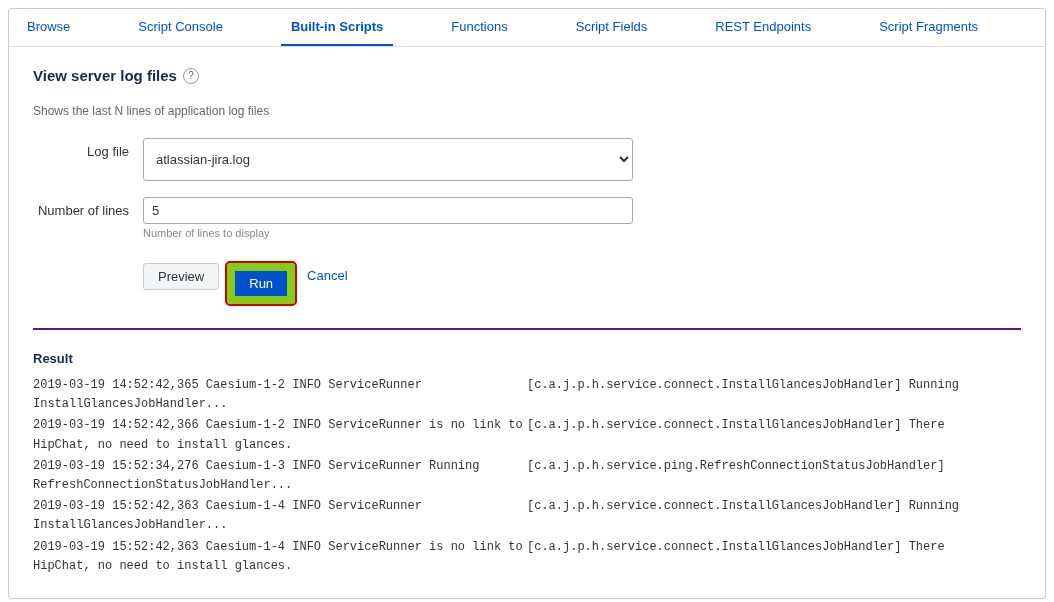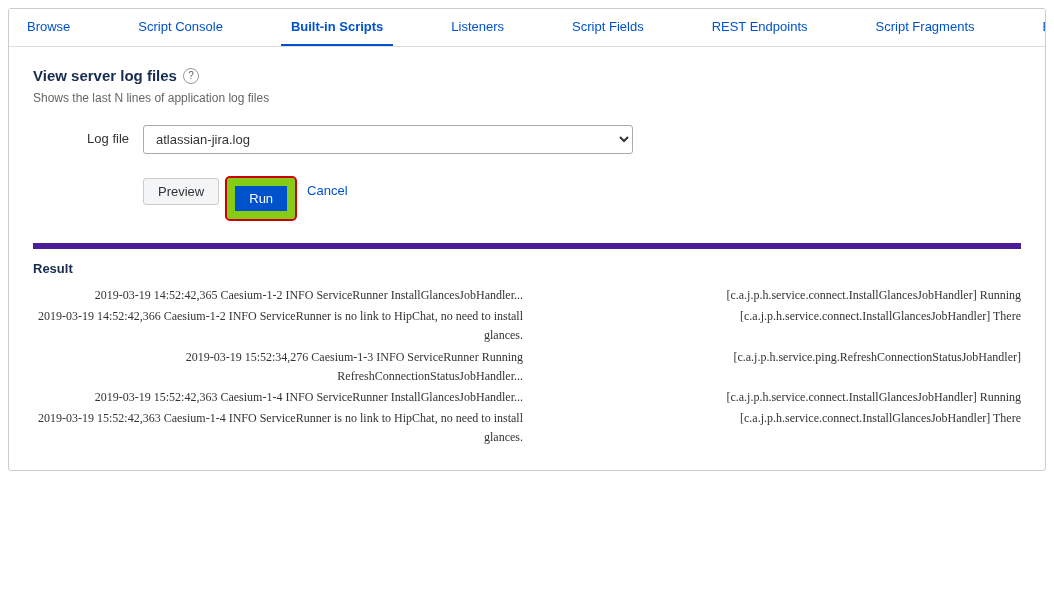--- a/index.html
+++ b/index.html
@@ -43,21 +43,21 @@
       color: #555;
       padding: 8px 4px;
     }
     .content {
       padding: 20px 24px;
     }
     .page-title-row {
       display: flex;
       align-items: center;
       gap: 6px;
-      margin-bottom: 7px;
+      margin-bottom: 20px;
     }
     .page-title {
       font-size: 15px;
       font-weight: 700;
       color: #172b4d;
     }
     .help-icon {
       display: inline-flex;
       align-items: center;
       justify-content: center;
@@ -90,21 +90,21 @@
       padding-top: 6px;
       font-size: 13px;
       color: #333;
       flex-shrink: 0;
     }
     .form-field-col {
       flex: 1;
     }
     .form-select {
       width: 100%;
-      padding: 5px 8px;
+      padding: 12px 8px;
       font-size: 13px;
       border: 1px solid #aaa;
       border-radius: 3px;
       background: #fff;
       appearance: auto;
       color: #333;
     }
     .form-input {
       width: 100%;
       padding: 5px 8px;
@@ -145,36 +145,35 @@
     }
     .btn-link {
       background: none;
       border: none;
       color: #0052cc;
       cursor: pointer;
       font-size: 13px;
       padding: 5px 4px;
     }
     .result-section {
-      border-top: 6px solid #4c1d95;
-      padding-top: 12px;
+      border-top: 2px solid #4c1d95;
+      padding-top: 21px;
     }
     .result-label {
       font-size: 13px;
       font-weight: 700;
       color: #172b4d;
       margin-bottom: 10px;
     }
     .result-table {
       width: 100%;
       font-size: 12px;
-      font-family: Liberation Serif, serif;
+      font-family: Liberation Mono, monospace;
       color: #333;
       line-height: 1.6;
-      text-align: right;
     }
     .result-line {
       display: flex;
       gap: 0;
       margin-bottom: 2px;
     }
     .result-col-left {
       width: 50%;
       padding-right: 4px;
     }
@@ -186,21 +185,21 @@
 <body>
 
 <div class="outer">
 
   <nav class="nav-bar">
 
     <div id="tabs-container" style="display:flex;align-items:center;flex-wrap:nowrap;gap:48px;">
         <a class="nav-tab">Browse</a>
         <a class="nav-tab">Script Console</a>
         <a class="nav-tab active">Built-in Scripts</a>
-        <a class="nav-tab">Listeners</a>
+        <a class="nav-tab">Functions</a>
         <a class="nav-tab">Script Fields</a>
         <a class="nav-tab">REST Endpoints</a>
         <a class="nav-tab">Script Fragments</a>
         <a class="nav-tab">Escalation Services</a>
         <a class="nav-tab">JQL Listeners</a>
       </div>
     <span class="nav-gear">⚙</span>
   </nav>
 
   <div class="content">
@@ -215,20 +214,27 @@
 
       <div class="form-row">
         <label class="form-label">Log file</label>
         <div class="form-field-col">
           <select class="form-select">
             <option>atlassian-jira.log</option>
           </select>
         </div>
       </div>
 
+      <div class="form-row">
+        <label class="form-label">Number of lines</label>
+        <div class="form-field-col">
+          <input class="form-input" type="text" value="5" style="">
+          <div class="field-hint">Number of lines to display</div>
+        </div>
+      </div>
     </div>
 
     <div class="buttons-row">
       <button class="btn btn-default">Preview</button>
       <button class="btn btn-primary">Run</button>
       <button class="btn-link">Cancel</button>
     </div>
 
     <div class="result-section">
       <div class="result-label">Result</div>

